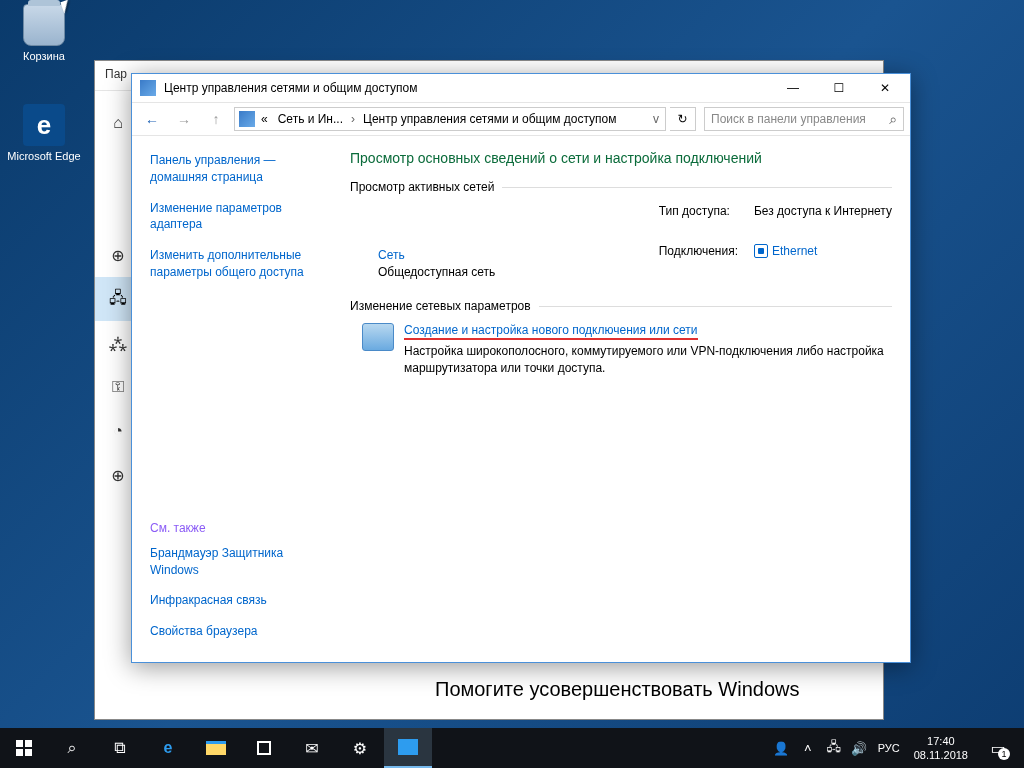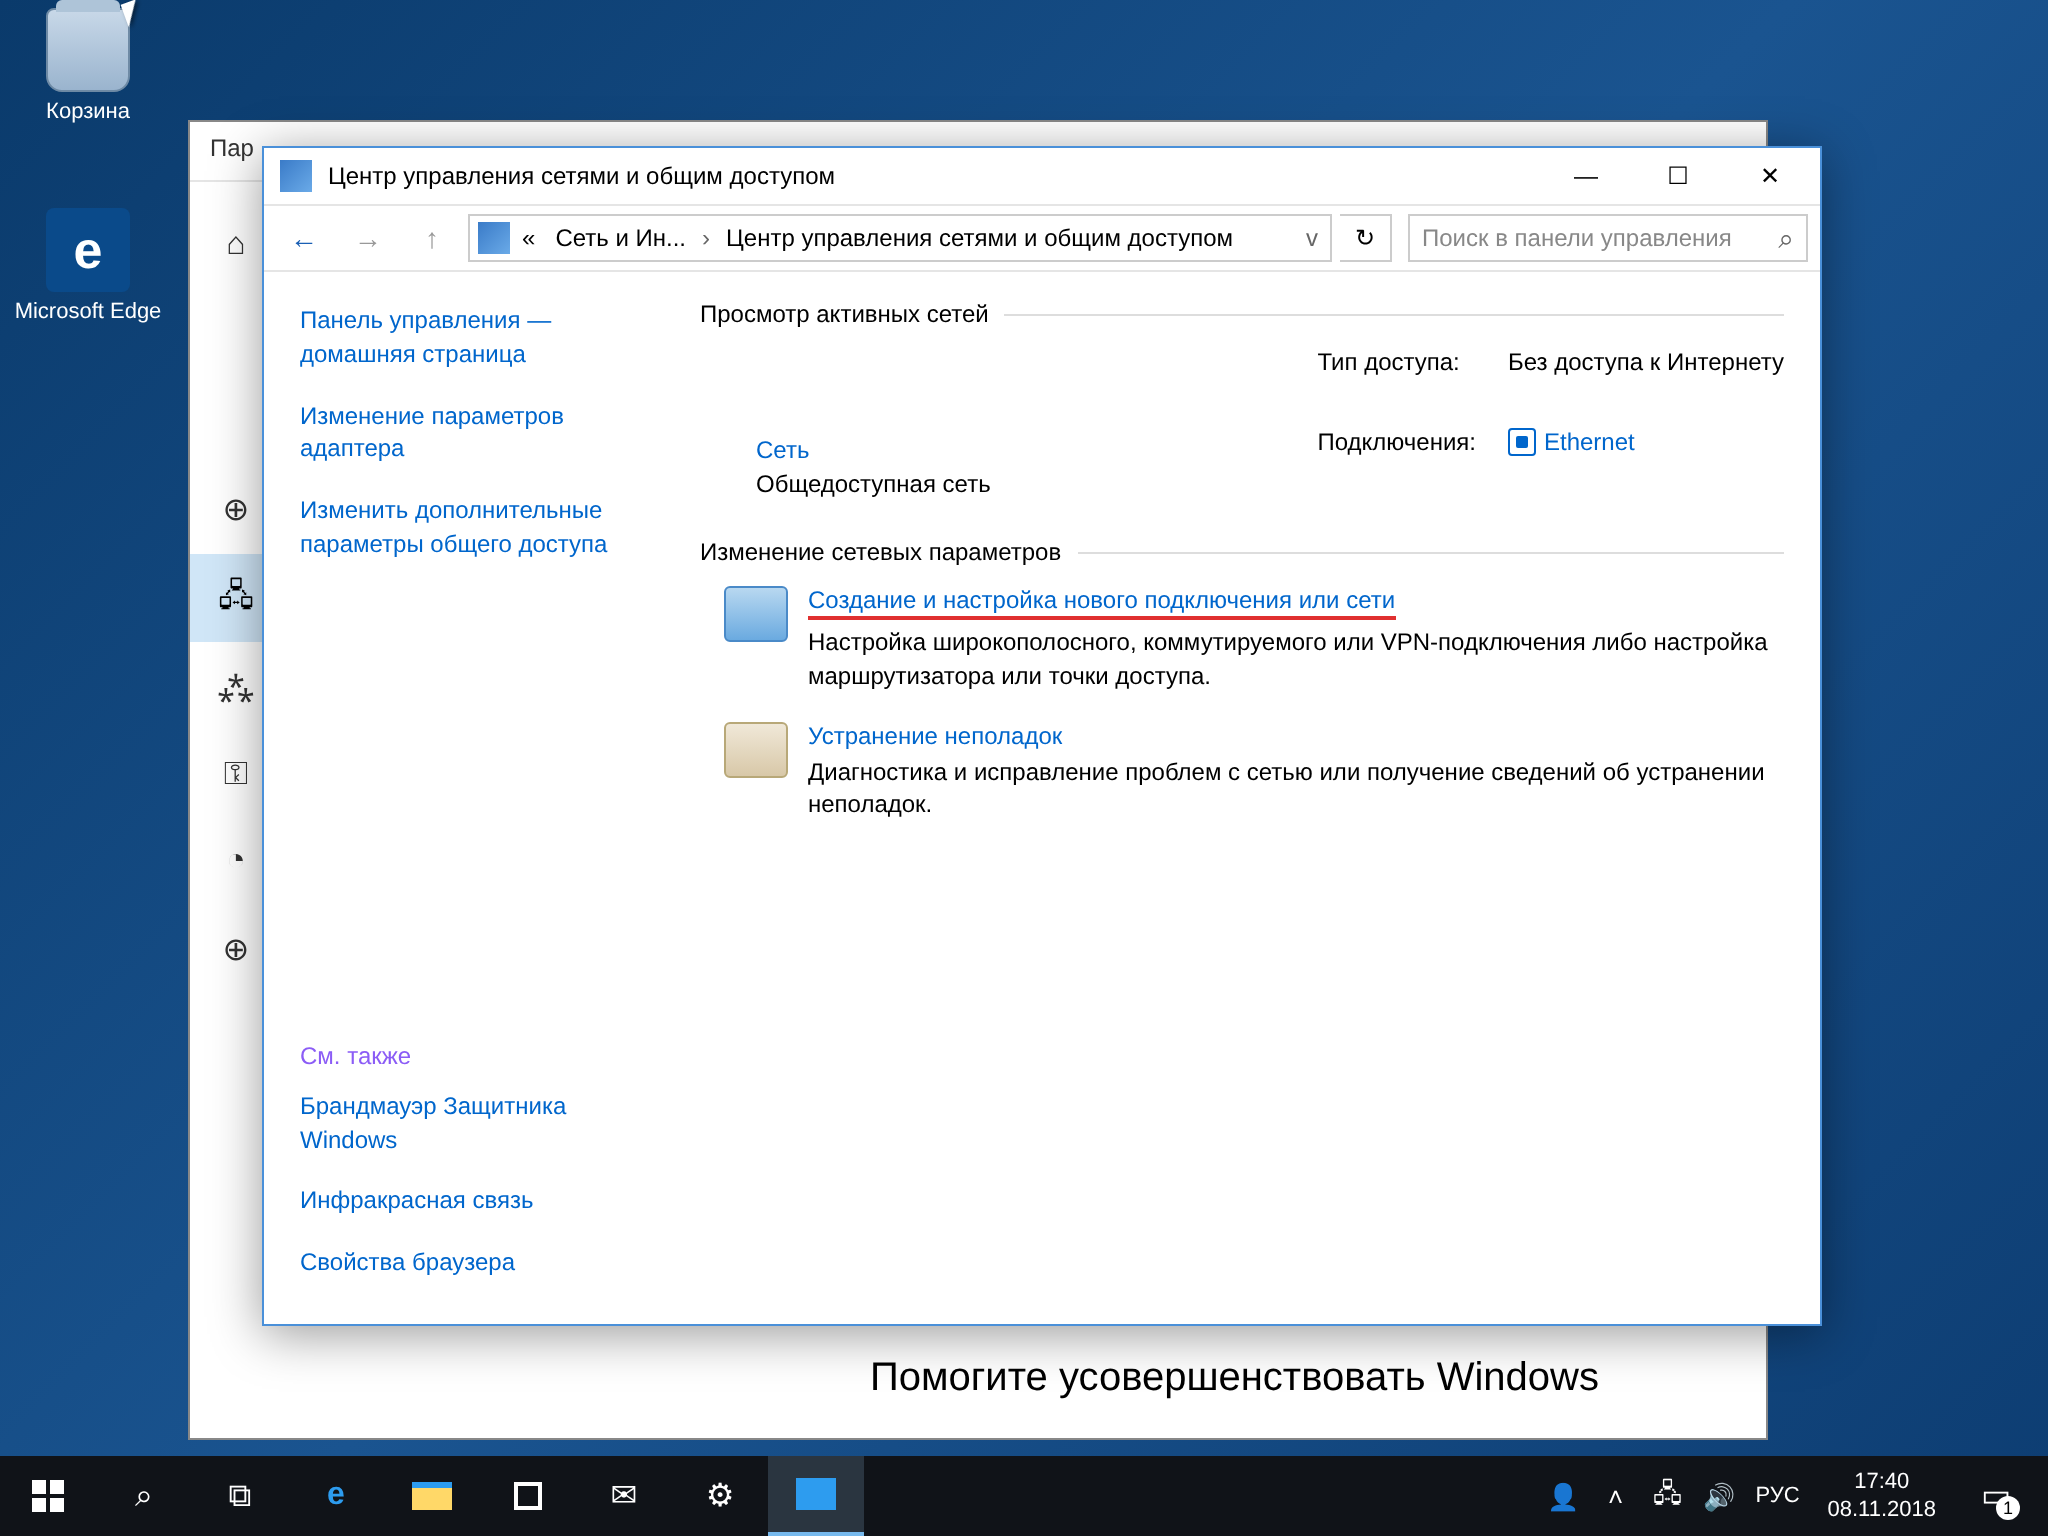--- a/index.html
+++ b/index.html
@@ -157,20 +157,21 @@
       <a>Панель управления — домашняя страница</a>
       <a>Изменение параметров адаптера</a>
       <a>Изменить дополнительные параметры общего доступа</a>
       <div class="seealso-hd">См. также</div>
       <a>Брандмауэр Защитника Windows</a>
       <a>Инфракрасная связь</a>
       <a>Свойства браузера</a>
     </div>
 
     <div class="cp-main">
+      <h1>Просмотр основных сведений о сети и настройка подключений</h1>
 
       <div class="cp-section-hd">
         <span>Просмотр активных сетей</span>
         <div class="line"></div>
       </div>
 
       <div class="net-row">
         <div style="width:14px"></div>
         <div class="net-left">
           <div class="net-name">Сеть</div>
@@ -193,27 +194,20 @@
       </div>
 
       <div class="task-block">
         <div class="task-icon"></div>
         <div>
           <a class="task-link highlight">Создание и настройка нового подключения или сети</a>
           <div class="task-desc">Настройка широкополосного, коммутируемого или VPN-подключения либо настройка маршрутизатора или точки доступа.</div>
         </div>
       </div>
 
-      <div class="task-block">
-        <div class="task-icon trouble"></div>
-        <div>
-          <a class="task-link">Устранение неполадок</a>
-          <div class="task-desc">Диагностика и исправление проблем с сетью или получение сведений об устранении неполадок.</div>
-        </div>
-      </div>
     </div>
   </div>
 </div>
 
 <div class="taskbar">
   <div class="tb-item tb-start">
     <svg viewBox="0 0 16 16">
         <rect x="0" y="0" width="7" height="7" fill="#fff"></rect>
         <rect x="9" y="0" width="7" height="7" fill="#fff"></rect>
         <rect x="0" y="9" width="7" height="7" fill="#fff"></rect>

